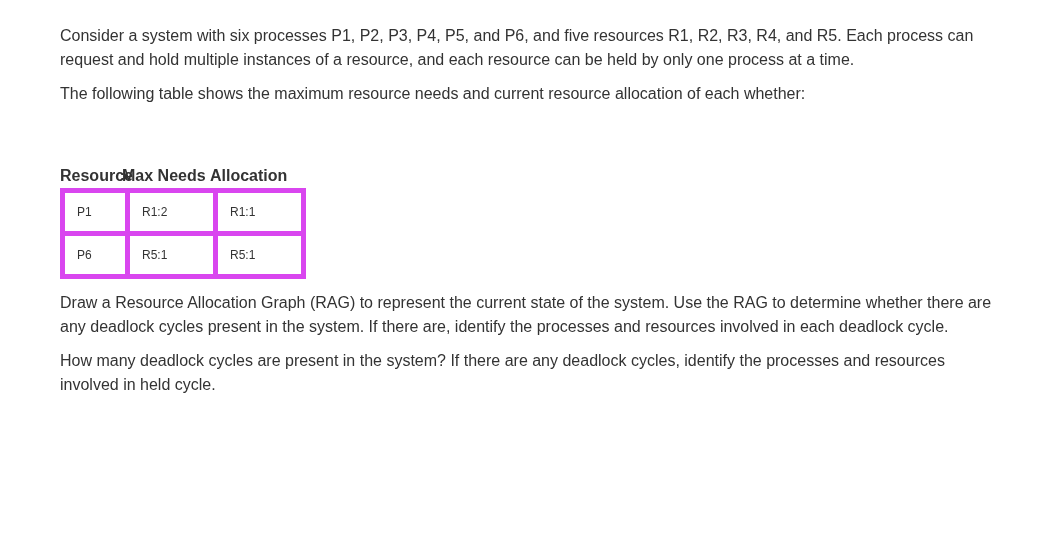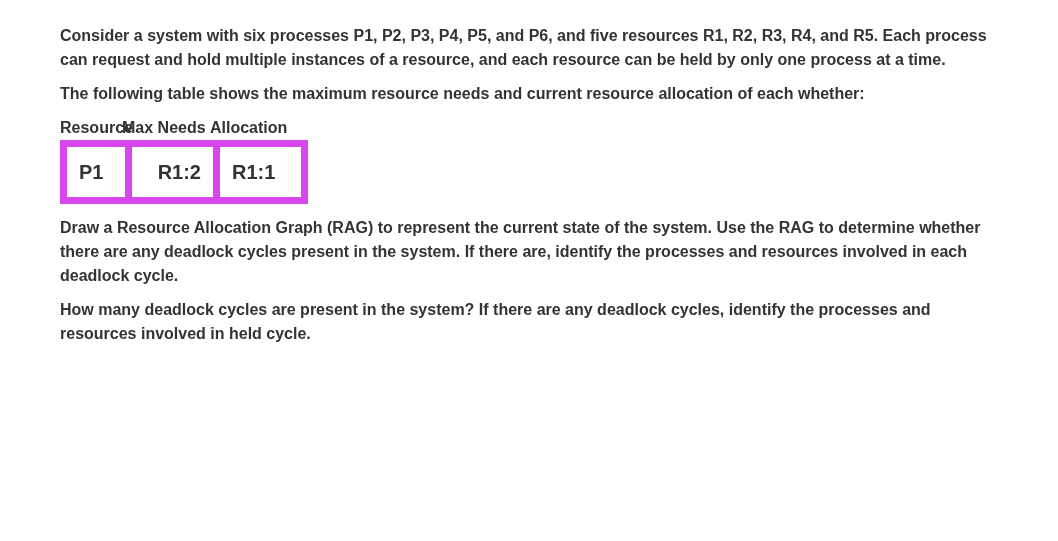--- a/index.html
+++ b/index.html
@@ -1,19 +1,18 @@
 <!DOCTYPE html>
 <html><head>
   <meta charset="utf-8">
   <style>
     * {
       margin: 0;
       padding: 0;
       box-sizing: border-box;
-      font-weight: bold;
     }
     body {
       font-family: -apple-system, BlinkMacSystemFont, 'Segoe UI', Arial, sans-serif;
       font-size: 16px;
       color: #333;
       padding: 24px 60px;
       line-height: 1.5;
       background: #fff;
       width: 1058px;
     }
@@ -26,38 +25,38 @@
       margin-bottom: 0;
     }
     .table-header span {
       display: inline-block;
     }
     .header-process {
       width: 62px;
     }
     .header-maxneeds {
       width: 88px;
+      margin-top: 48px;
     }
     table {
       border-collapse: collapse;
       margin-bottom: 12px;
     }
     td {
-      border: 7px solid #d946ef;
+      border: 5px solid #d946ef;
       padding: 10px 12px;
       text-align: left;
-      font-size: 20px;
+      font-size: 12px;
       min-width: 60px;
     }
     td:first-child {
       width: 65px;
     }
     td:nth-child(2) {
       width: 88px;
-      text-align: right;
     }
     td:nth-child(3) {
       width: 88px;
     }
   </style>
 </head>
 <body>
 
 <p class="paragraph">Consider a system with six processes P1, P2, P3, P4, P5, and P6, and five resources R1, R2, R3, R4, and R5. Each process can request and hold multiple instances of a resource, and each resource can be held by only one process at a time.</p>
 <p class="paragraph">The following table shows the maximum resource needs and current resource allocation of each whether:</p>
@@ -66,17 +65,22 @@
   <span class="header-process">Resource</span><span class="header-maxneeds">Max Needs</span><span>Allocation</span>
 </p>
 
 <table>
   <tbody>
     <tr>
       <td>P1</td>
       <td>R1:2</td>
       <td>R1:1</td>
     </tr>
+    <tr>
+      <td>P6</td>
+      <td>R5:1</td>
+      <td>R5:1</td>
+    </tr>
   </tbody>
 </table>
 
 <p class="paragraph">Draw a Resource Allocation Graph (RAG) to represent the current state of the system. Use the RAG to determine whether there are any deadlock cycles present in the system. If there are, identify the processes and resources involved in each deadlock cycle.</p>
 <p class="paragraph">How many deadlock cycles are present in the system? If there are any deadlock cycles, identify the processes and resources involved in held cycle.</p>
 
 </body></html>

